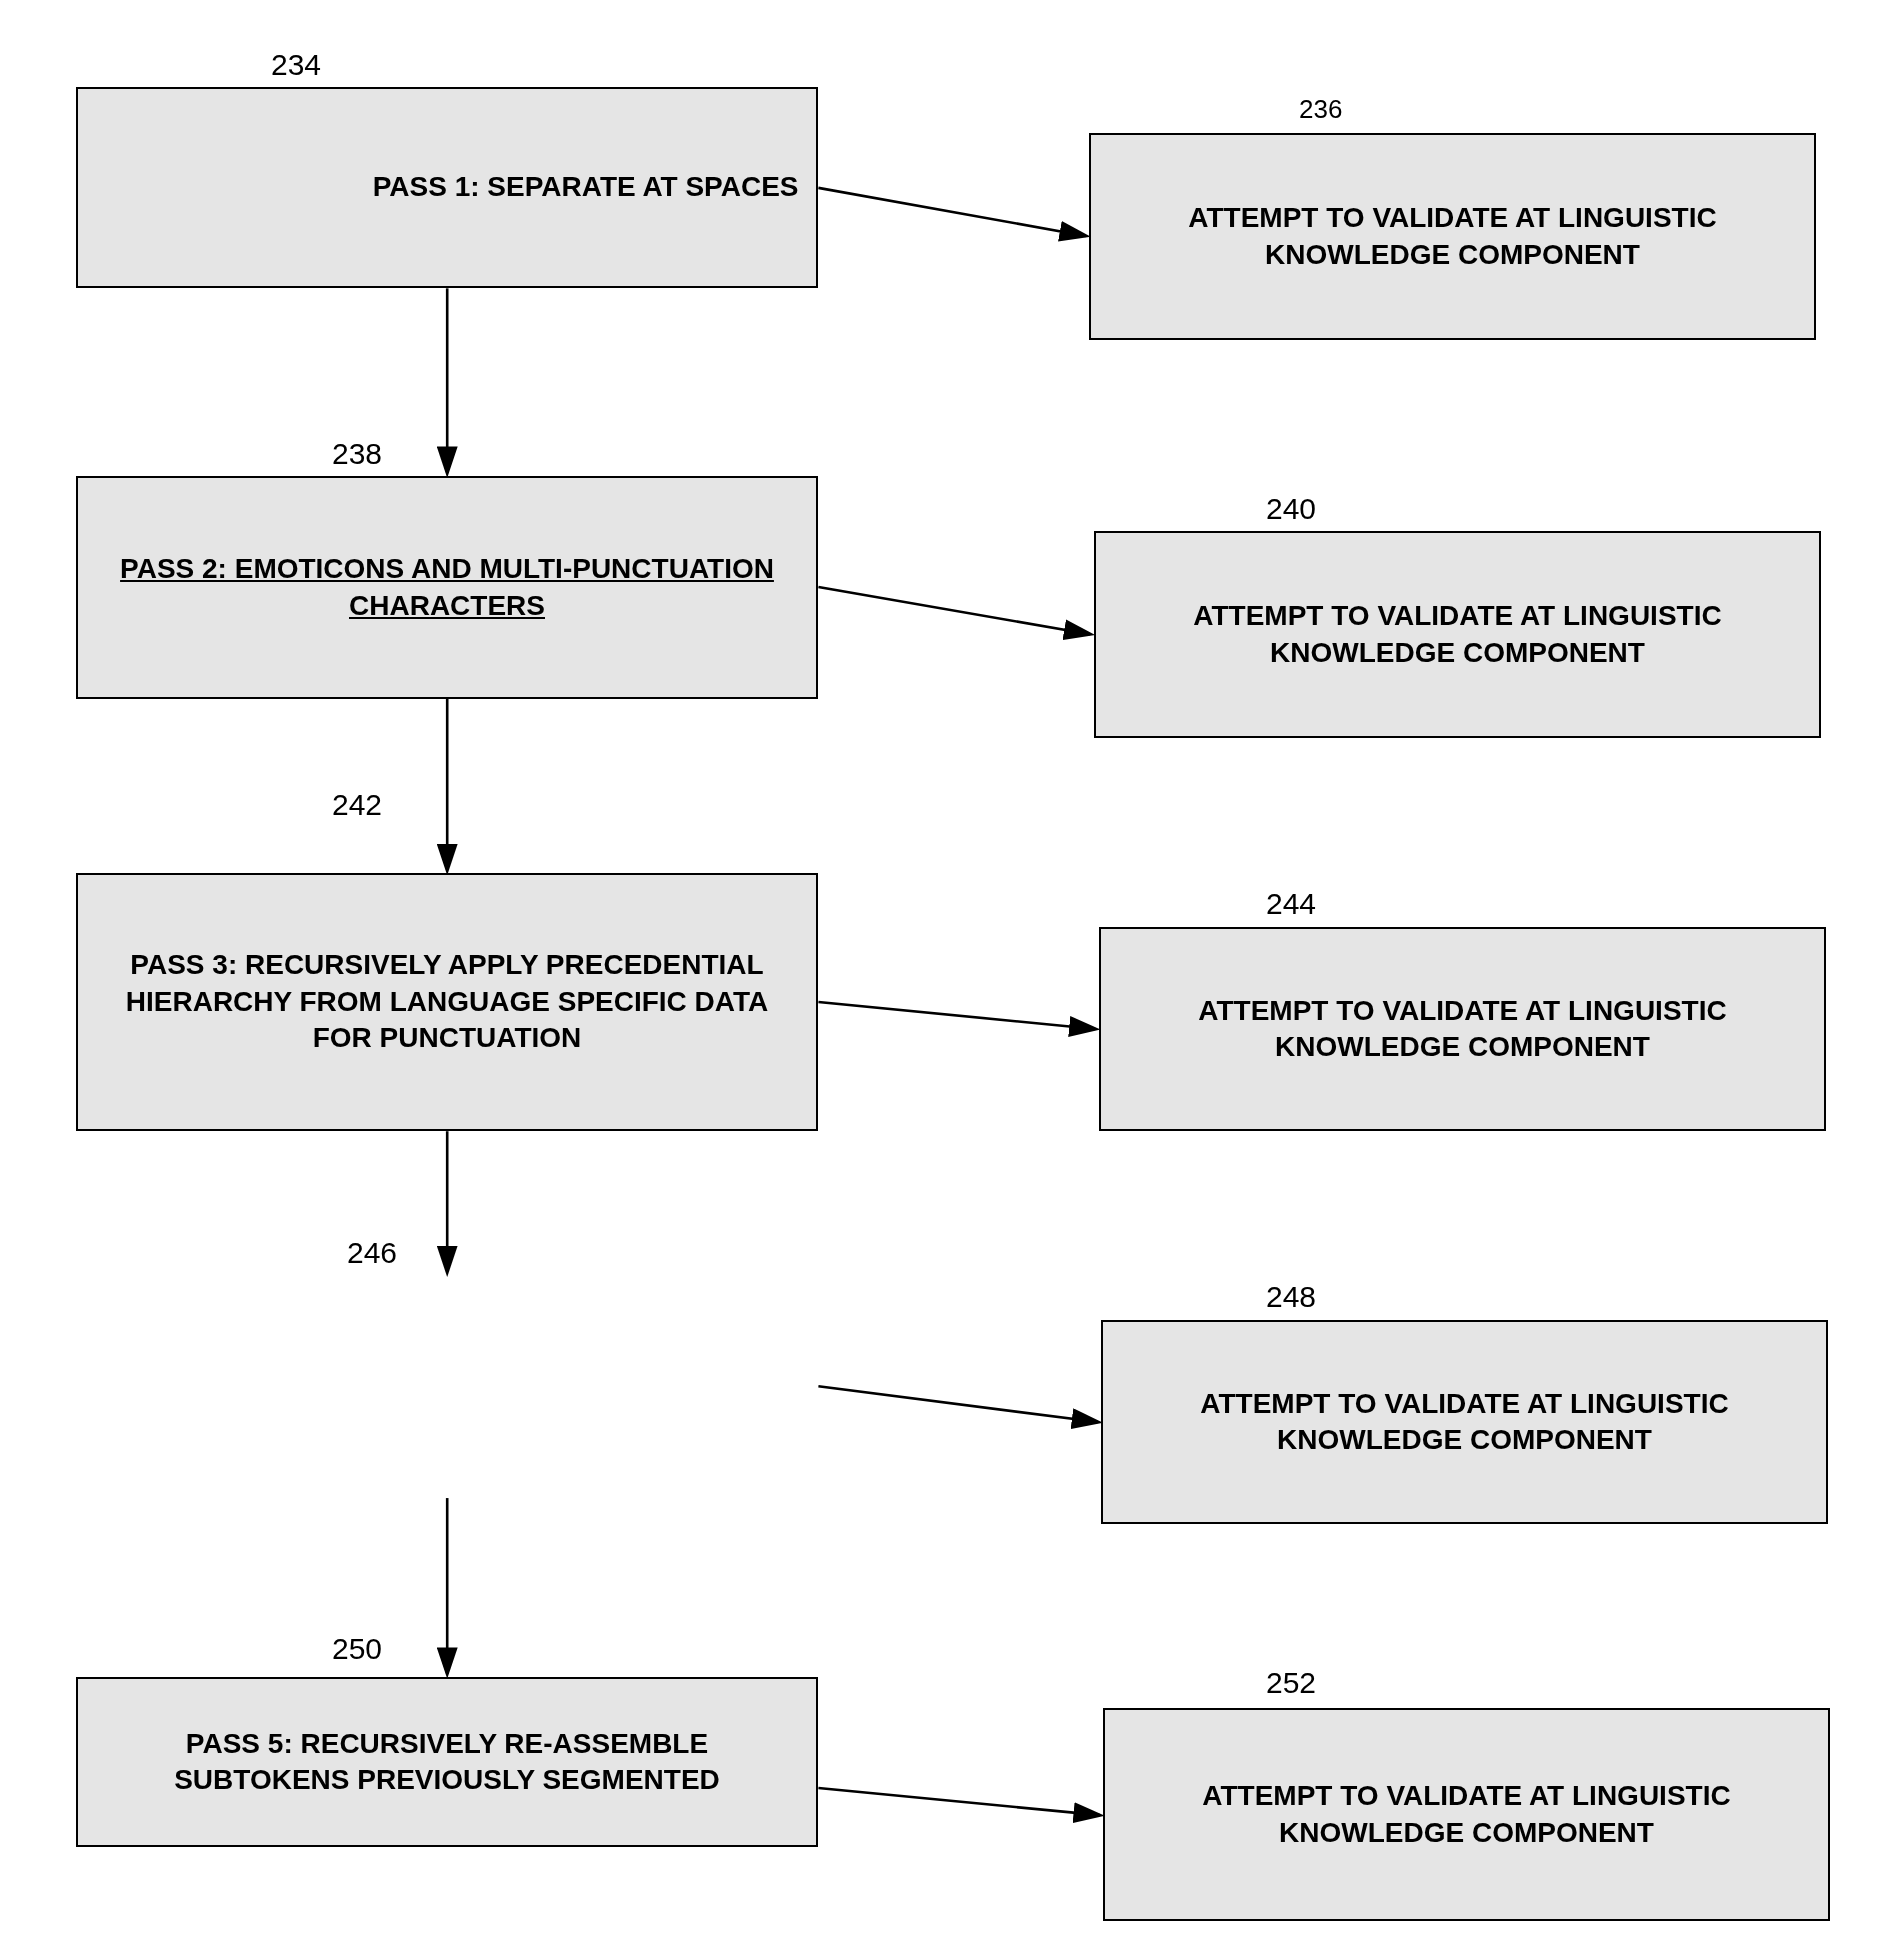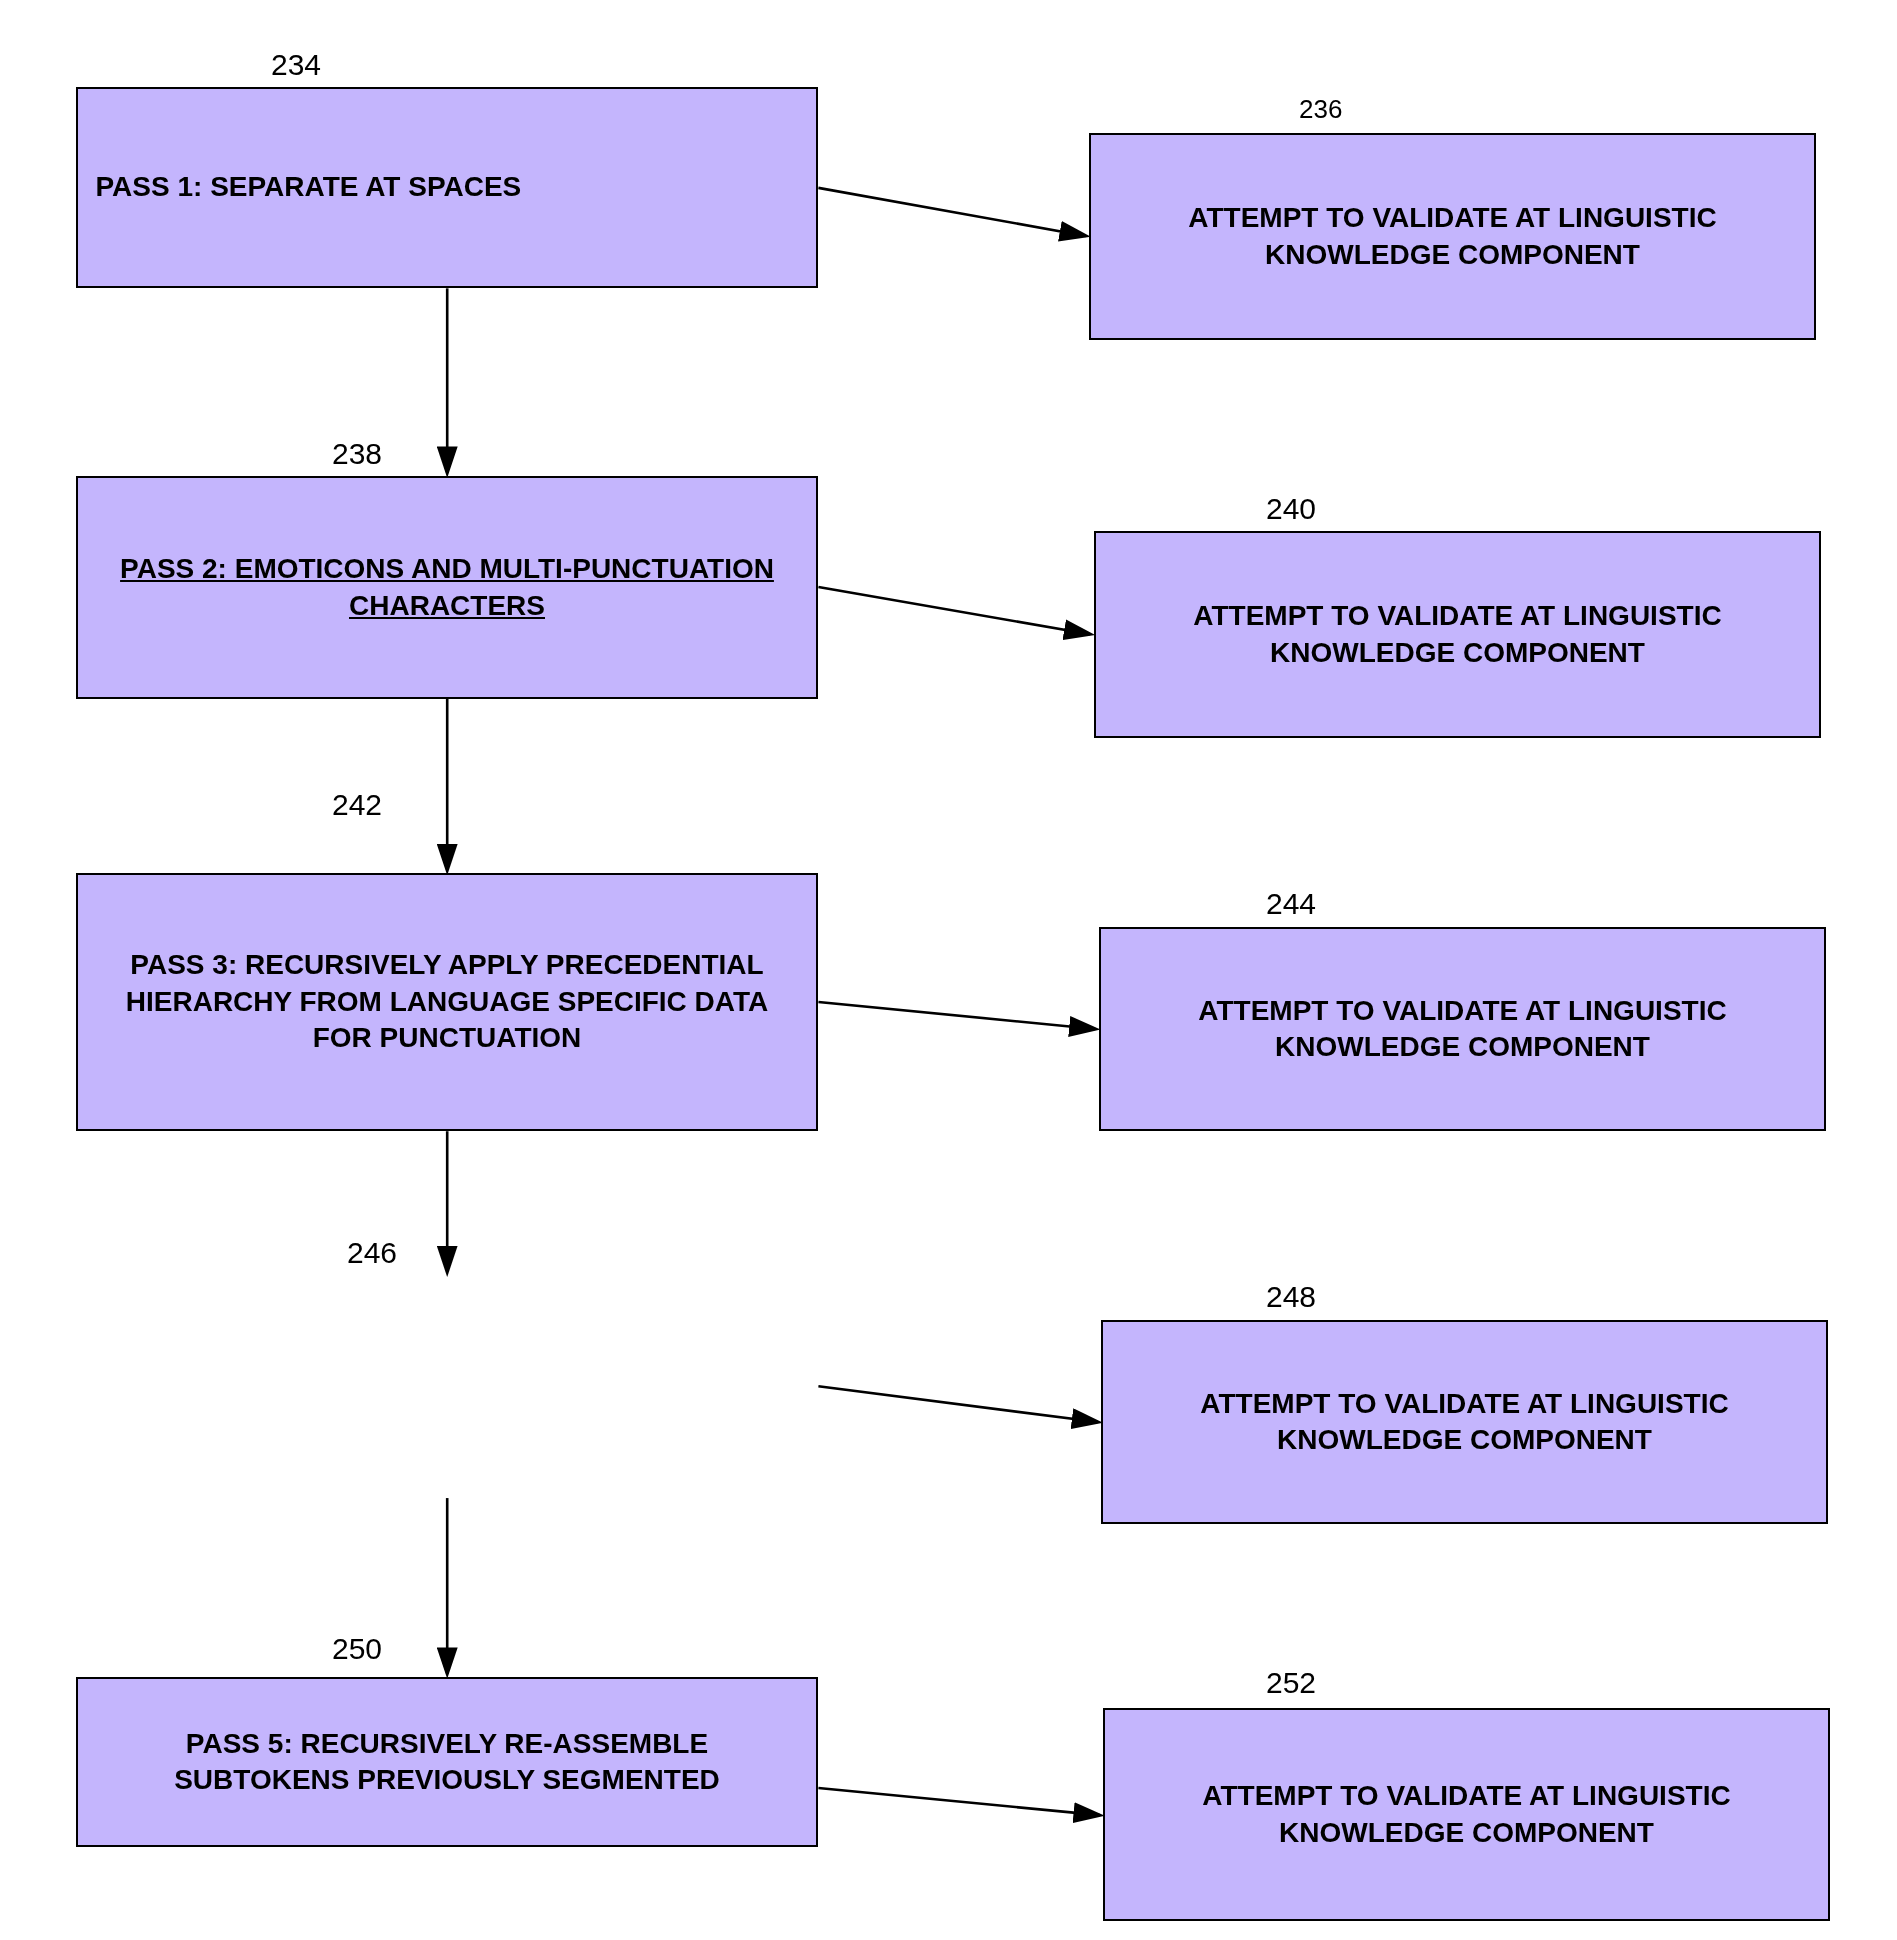--- a/index.html
+++ b/index.html
@@ -12,24 +12,24 @@
       overflow: hidden;
     }
     .diagram-container {
       position: relative;
       width: 1898px;
       height: 1941px;
     }
     .box {
       position: absolute;
       border: 2.6px solid #000;
-      background: #c4b5fd;
+      background: #e5e5e5;
       display: flex;
       align-items: center;
-      justify-content: flex-start;
+      justify-content: flex-end;
       text-align: center;
       font-size: 28px;
       font-weight: bold;
       font-family: Arial, sans-serif;
       padding: 17.5px;
       line-height: 1.3;
     }
     .label {
       position: absolute;
       font-size: 28px;

